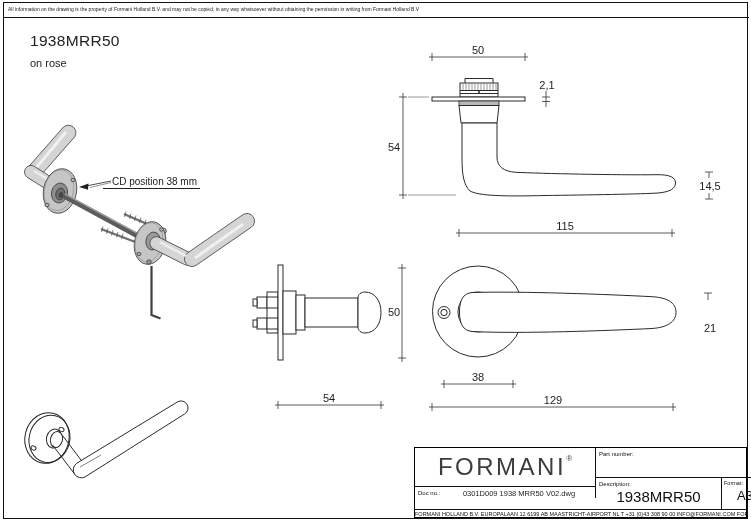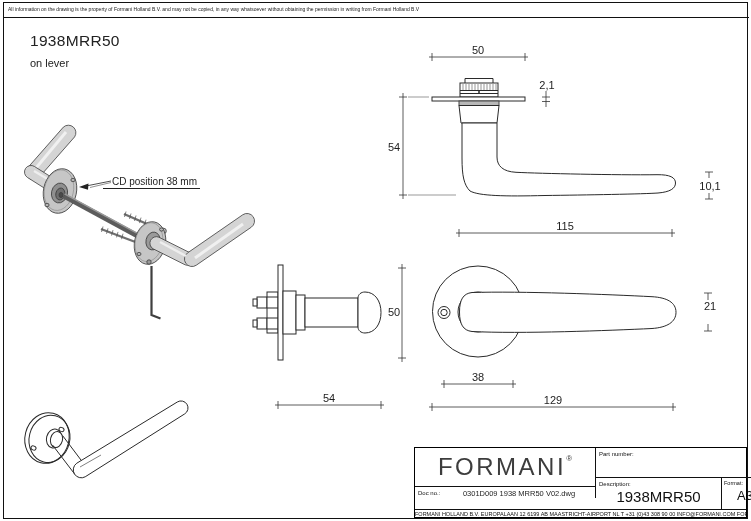--- a/index.html
+++ b/index.html
@@ -51,21 +51,21 @@
 </style>
 </head>
 <body>
 
 <div class="sheet">
   <div class="frame"></div>
   <div class="disclaimer">All information on the drawing is the property of Formani Holland B.V. and may not be copied, in any way whatsoever without obtaining the permission in writing from Formani Holland B.V</div>
 
   <div class="pagetitle">1938MRR50</div>
   <div class="subtitle">
-    <div>on lever</div>
+    <div>on rose</div>
   </div>
 
   <svg class="drawing" width="751" height="521" viewBox="0 0 751 521">
 
     <g class="iso">
 
       <path d="M63.4,127.1 A7.5,7.5 0 0 1 74.6,136.9 L38.6,177.9 A7.5,7.5 0 0 1 27.4,168.1 Z" fill="#d4d4d4"></path>
       <line x1="66" y1="132" x2="36" y2="168" stroke="#f0f0f0" stroke-width="3"></line>
 
       <path d="M34.5,166.5 L61.5,183.5 A6.5,6.5 0 0 1 54.5,194.5 L27.5,177.5 A6.5,6.5 0 0 1 34.5,166.5 Z" fill="#d4d4d4"></path>
@@ -230,27 +230,27 @@
       <path d="M76.8,463.2 L177.3,402 A7,7 0 0 1 184.7,413.9 L85.2,476.8 A8,8 0 0 1 76.8,463.2 Z" fill="#fff"></path>
       <path d="M80,467 L101,455" stroke-width=".6"></path>
     </g>
   </svg>
 
   <div class="cdlabel">CD position 38 mm</div>
 
   <span class="dim" style="left:478px;top:50px">50</span>
   <span class="dim" style="left:547px;top:85px">2,1</span>
   <span class="dim" style="left:394px;top:147px">54</span>
-  <span class="dim bg" style="left:710px;top:186px">10,1</span>
+  <span class="dim bg" style="left:710px;top:186px">14,5</span>
   <span class="dim" style="left:565px;top:226px">115</span>
 
   <span class="dim" style="left:394px;top:312px">50</span>
   <span class="dim" style="left:329px;top:398px">54</span>
 
-  <span class="dim bg" style="left:710px;top:306px">21</span>
+  <span class="dim bg" style="left:710px;top:328px">21</span>
   <span class="dim" style="left:478px;top:377px">38</span>
   <span class="dim" style="left:553px;top:400px">129</span>
 
   <div class="tb">
     <div class="tb-cell tb-logo">
       <span class="logo-text"><span>FORMANI</span><span class="logo-reg">®</span></span>
     </div>
     <div class="tb-cell tb-doc">
       <span class="lbl">Doc no.:</span>
       <span class="val">0301D009 1938 MRR50 V02.dwg</span>

